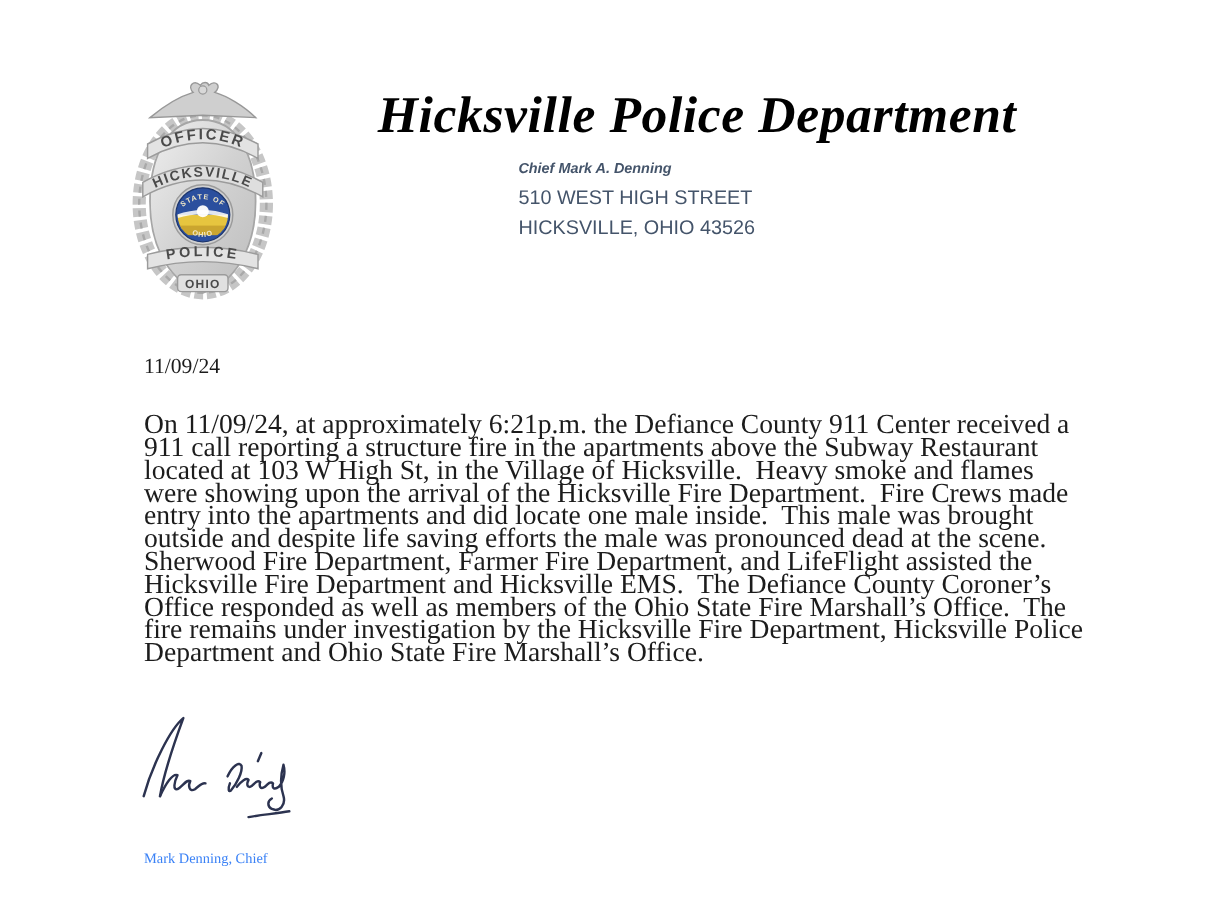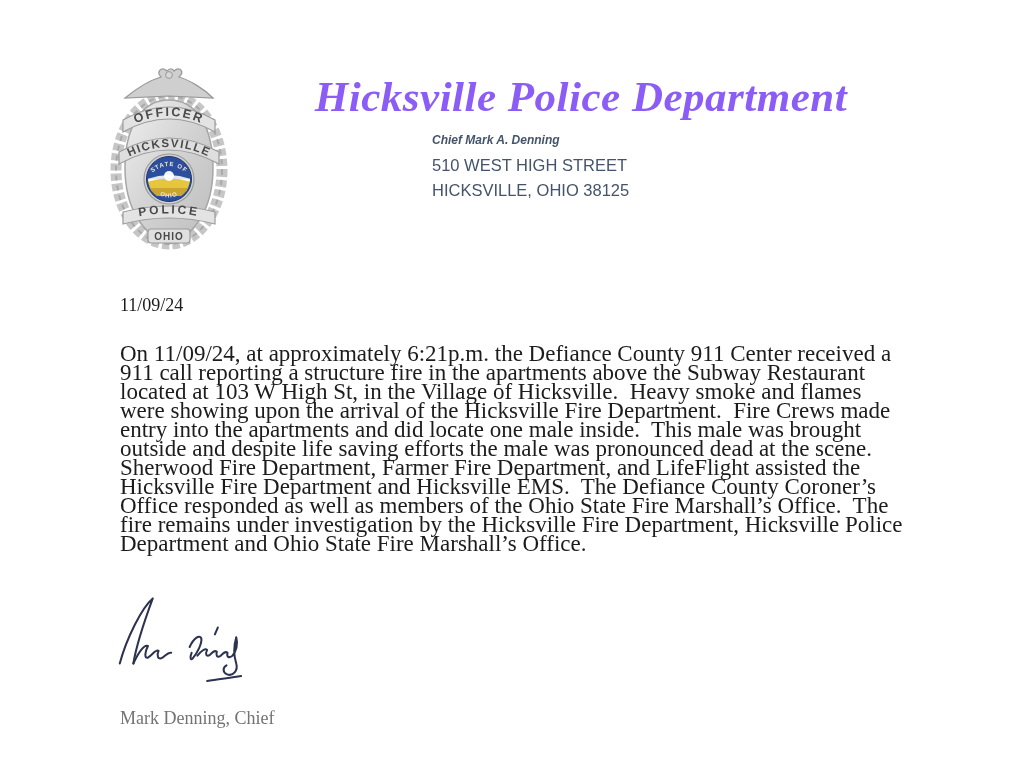--- a/index.html
+++ b/index.html
@@ -23,21 +23,21 @@
   .dept-title {
     position: absolute;
     left: 236px;
     top: 72px;
     width: 690px;
     text-align: center;
     font-family: "Liberation Serif", serif;
     font-size: 43px;
     font-weight: bold;
     font-style: italic;
-    color: #8b5cf6;
+    color: #000000;
     letter-spacing: 0.5px;
     white-space: nowrap;
   }
   .head-block {
     position: absolute;
     left: 432px;
     top: 133px;
     color: #44546a;
     font-family: "Liberation Sans", sans-serif;
   }
@@ -76,22 +76,22 @@
     position: absolute;
     left: 112px;
     top: 592px;
     width: 165px;
     height: 108px;
   }
   .signed-name {
     position: absolute;
     left: 120px;
     top: 708px;
-    font-size: 18px;
-    color: #737373;
+    font-size: 12px;
+    color: #3b82f6;
   }
   
   .badge-txt {
     font-family: "Liberation Sans", sans-serif;
     font-weight: bold;
     fill: #4a4a4a;
   }
   .seal-txt {
     font-family: "Liberation Sans", sans-serif;
     font-weight: bold;
@@ -162,21 +162,21 @@
       <rect x="39" y="163" width="42" height="14" rx="3" fill="#e0e0e0" stroke="#9b9b9b" stroke-width="1.2"></rect>
       <text x="60" y="174" text-anchor="middle" class="badge-txt" font-size="10" letter-spacing="1">OHIO</text>
     </svg>
   </div>
 
   <div class="dept-title">Hicksville Police Department</div>
 
   <div class="head-block">
     <div class="chief-line">Chief Mark A. Denning</div>
     <div class="addr-line">510 WEST HIGH STREET</div>
-    <div class="addr-line">HICKSVILLE, OHIO 38125</div>
+    <div class="addr-line">HICKSVILLE, OHIO 43526</div>
   </div>
 
   <div class="date-line">11/09/24</div>
 
   <div class="body-par">On 11/09/24, at approximately 6:21p.m. the Defiance County 911 Center received a 911 call reporting a structure fire in the apartments above the Subway Restaurant located at 103 W High St, in the Village of Hicksville.  Heavy smoke and flames were showing upon the arrival of the Hicksville Fire Department.  Fire Crews made entry into the apartments and did locate one male inside.  This male was brought outside and despite life saving efforts the male was pronounced dead at the scene.  Sherwood Fire Department, Farmer Fire Department, and LifeFlight assisted the Hicksville Fire Department and Hicksville EMS.  The Defiance County Coroner’s Office responded as well as members of the Ohio State Fire Marshall’s Office.  The fire remains under investigation by the Hicksville Fire Department, Hicksville Police Department and Ohio State Fire Marshall’s Office.</div>
 
   <div class="signature-wrap">
     <svg viewBox="0 0 170 108" width="165" height="108" aria-hidden="true">
       <g fill="none" stroke="#2c3350" stroke-width="2.1" stroke-linecap="round" stroke-linejoin="round">
         <path d="M8,72 C15,46 31,14 42,5 C35,24 25,54 22,72"></path>

